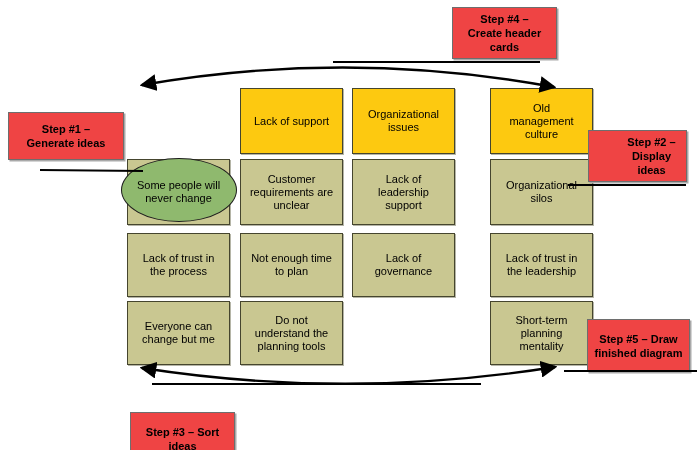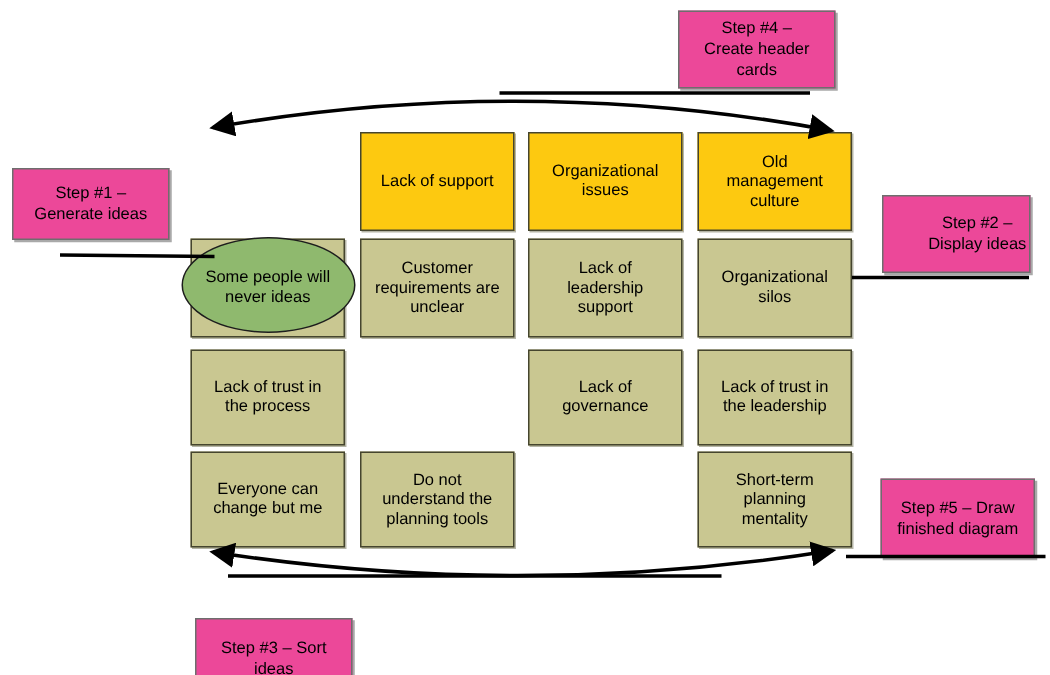--- a/index.html
+++ b/index.html
@@ -13,33 +13,33 @@
     border:1px solid #45452e;font-size:11px;line-height:13px;
     box-shadow:1px 1px 0 rgba(90,90,60,.45);
   }
   .card span{white-space:pre-line;position:relative;z-index:2;}
   .card.hdr{background:#FDC910;}
   .card.idea{background:#C9C791;}
   .r1{top:88px;height:66px;}
   .r2{top:159px;height:66px;}
   .r3{top:233px;height:64px;}
   .r4{top:301px;height:64px;}
-  .c1{left:127px;} .c2{left:240px;} .c3{left:352px;} .c4{left:465px;justify-content:center;}
+  .c1{left:127px;} .c2{left:240px;} .c3{left:352px;} .c4{left:490px;justify-content:center;}
   .ellipse{
     position:absolute;left:-7px;right:-8px;top:-2px;bottom:2px;
     background:#8FB96E;border:1.5px solid #1d1d1d;border-radius:50%;z-index:1;
   }
   .step{
-    position:absolute;box-sizing:border-box;background:#ec4899;
+    position:absolute;box-sizing:border-box;background:#ef4444;
     border:1.5px solid #6e6e6e;box-shadow:1.5px 1.5px 0 #a9a9a9;
     display:flex;align-items:center;justify-content:center;text-align:center;
-    font-size:11px;line-height:14px;z-index:4;
+    font-size:11px;line-height:14px;z-index:4;font-weight:bold;
   }
   .step span{white-space:pre-line;}
-  #s1{left:8px;top:112px;width:105px;height:48px;}
+  #s1{left:8px;top:112px;width:116px;height:48px;}
   #s2{left:588px;top:130px;width:99px;height:52px;padding-left:28px;}
   #s3{left:130px;top:412px;width:105px;height:53px;}
   #s4{left:452px;top:7px;width:105px;height:52px;}
   #s5{left:587px;top:319px;width:103px;height:53px;}
   svg.overlay{position:absolute;left:0;top:0;z-index:5;pointer-events:none;}
 </style>
 </head>
 <body>
 
 <div id="canvas">
@@ -53,40 +53,44 @@
     </div>
   <div class="card hdr r1 c4">
       <span>Old
 management
 culture</span>
     </div>
 
   <div class="card idea r2 c1">
     <div class="ellipse"></div>
     <span>Some people will
-never ideas</span>
+never change</span>
   </div>
   <div class="card idea r2 c2">
       <span>Customer
 requirements are
 unclear</span>
     </div>
   <div class="card idea r2 c3">
       <span>Lack of
 leadership
 support</span>
     </div>
   <div class="card idea r2 c4">
       <span>Organizational
 silos</span>
     </div>
 
   <div class="card idea r3 c1">
       <span>Lack of trust in
 the process</span>
+    </div>
+  <div class="card idea r3 c2">
+      <span>Not enough time
+to plan</span>
     </div>
   <div class="card idea r3 c3">
       <span>Lack of
 governance</span>
     </div>
   <div class="card idea r3 c4">
       <span>Lack of trust in
 the leadership</span>
     </div>
 

